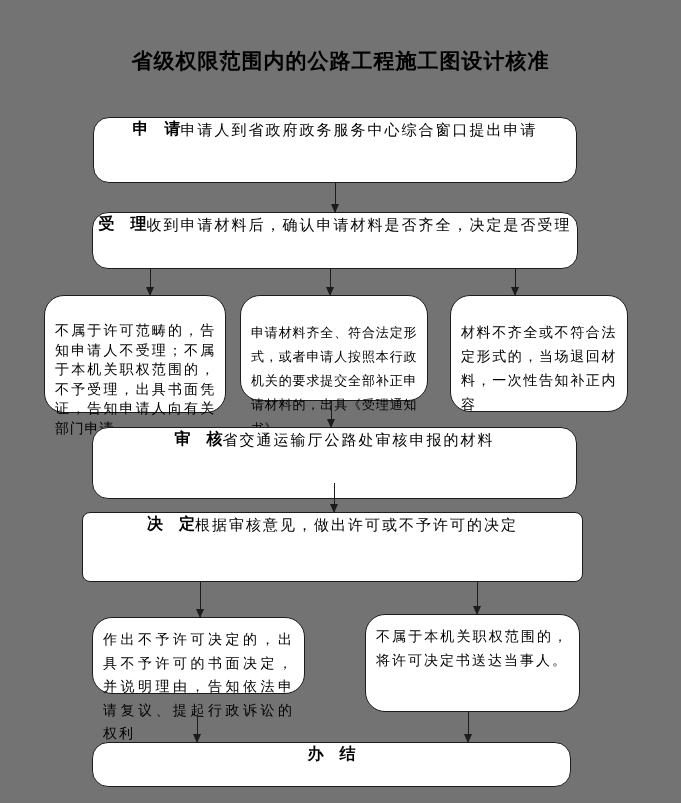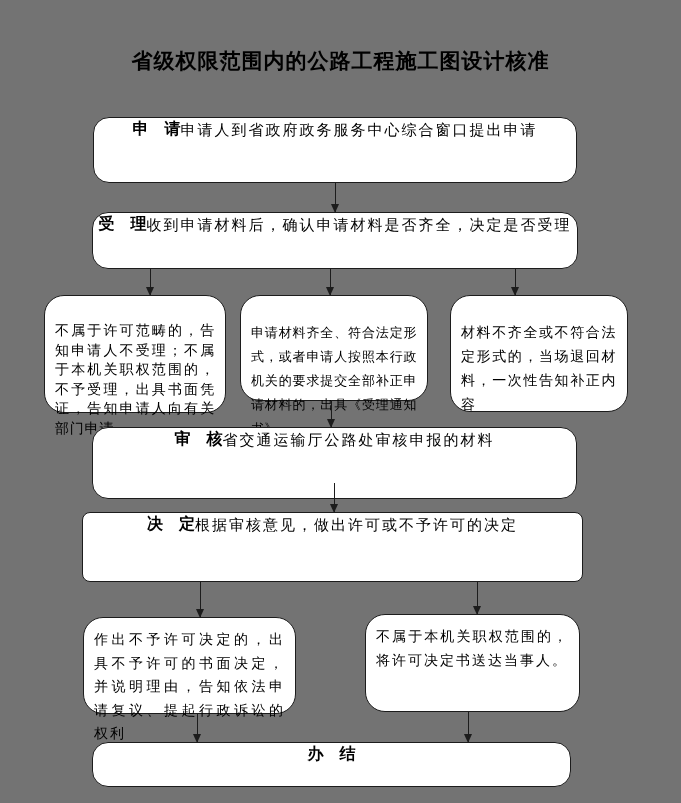--- a/index.html
+++ b/index.html
@@ -132,21 +132,21 @@
   <div class="connector" style="left:334px; top:483px; height:29px;"></div>
 
   <div class="node wide" style="left:82px; top:512px; width:501px; height:70px; border-radius:8px;">
     <div class="node-label">决　定</div>
     <div class="node-desc">根据审核意见，做出许可或不予许可的决定</div>
   </div>
 
   <div class="connector" style="left:200px; top:582px; height:35px;"></div>
   <div class="connector" style="left:477px; top:582px; height:32px;"></div>
 
-  <div class="node outcome" style="left:83px; top:617px; width:213px; height:97px;">
+  <div class="node outcome" style="left:92px; top:617px; width:213px; height:77px;">
     <span>作出不予许可决定的，出具不予许可的书面决定，并说明理由，告知依法申请复议、提起行政诉讼的权利</span>
   </div>
 
   <div class="node outcome" style="left:365px; top:614px; width:215px; height:98px;">
     <span>不属于本机关职权范围的，将许可决定书送达当事人。</span>
   </div>
 
   <div class="connector" style="left:197px; top:714px; height:28px;"></div>
   <div class="connector" style="left:468px; top:712px; height:30px;"></div>
 

